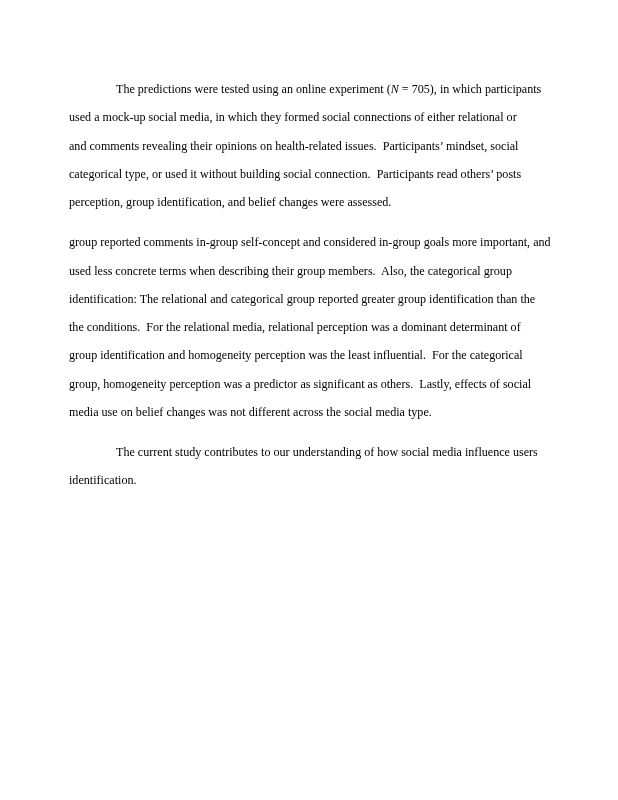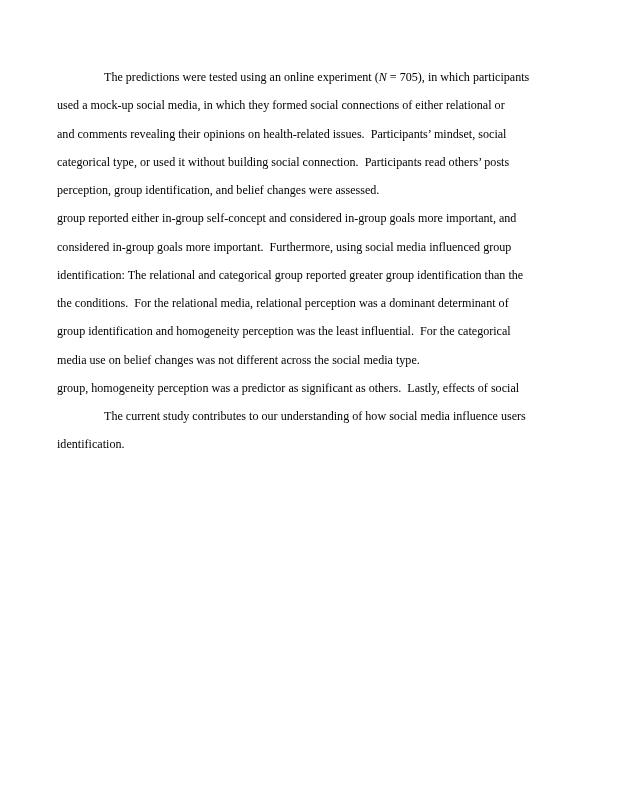--- a/index.html
+++ b/index.html
@@ -19,21 +19,21 @@
     left: 57px;
     top: 63px;
     width: 505px;
     color: #000000;
     font-family: "Liberation Serif", serif;
     font-size: 12.1px;
     line-height: 28.25px;
     font-weight: normal;
   }
   .paragraph {
-    margin: 0;
+    margin: 12px;
     padding: 0;
   }
   .text-line {
     white-space: pre;      
     height: 28.25px;
   }
   .text-line.first-line {
     padding-left: 47px;    
   }
   .seg-italic {
@@ -46,26 +46,26 @@
 <div class="page">
   <div class="body-text" id="body-text">
       <div class="paragraph">
         <div class="text-line first-line"><span>The predictions were tested using an online experiment (</span><span class="seg-italic">N</span><span> = 705), in which participants</span></div>
         <div class="text-line"><span>used a mock-up social media, in which they formed social connections of either relational or</span></div>
         <div class="text-line"><span>and comments revealing their opinions on health-related issues.  Participants’ mindset, social</span></div>
         <div class="text-line"><span>categorical type, or used it without building social connection.  Participants read others’ posts</span></div>
         <div class="text-line"><span>perception, group identification, and belief changes were assessed.</span></div>
       </div>
       <div class="paragraph">
-        <div class="text-line"><span>group reported either in-group self-concept and considered in-group goals more important, and</span></div>
-        <div class="text-line"><span>considered in-group goals more important.  Furthermore, using social media influenced group</span></div>
+        <div class="text-line"><span>group reported comments in-group self-concept and considered in-group goals more important, and</span></div>
+        <div class="text-line"><span>used less concrete terms when describing their group members.  Also, the categorical group</span></div>
         <div class="text-line"><span>identification: The relational and categorical group reported greater group identification than the</span></div>
         <div class="text-line"><span>the conditions.  For the relational media, relational perception was a dominant determinant of</span></div>
         <div class="text-line"><span>group identification and homogeneity perception was the least influential.  For the categorical</span></div>
+        <div class="text-line"><span>group, homogeneity perception was a predictor as significant as others.  Lastly, effects of social</span></div>
         <div class="text-line"><span>media use on belief changes was not different across the social media type.</span></div>
-        <div class="text-line"><span>group, homogeneity perception was a predictor as significant as others.  Lastly, effects of social</span></div>
       </div>
       <div class="paragraph">
         <div class="text-line first-line"><span>The current study contributes to our understanding of how social media influence users</span></div>
         <div class="text-line"><span>identification.</span></div>
       </div>
     </div>
 </div>
 
 </body></html>

